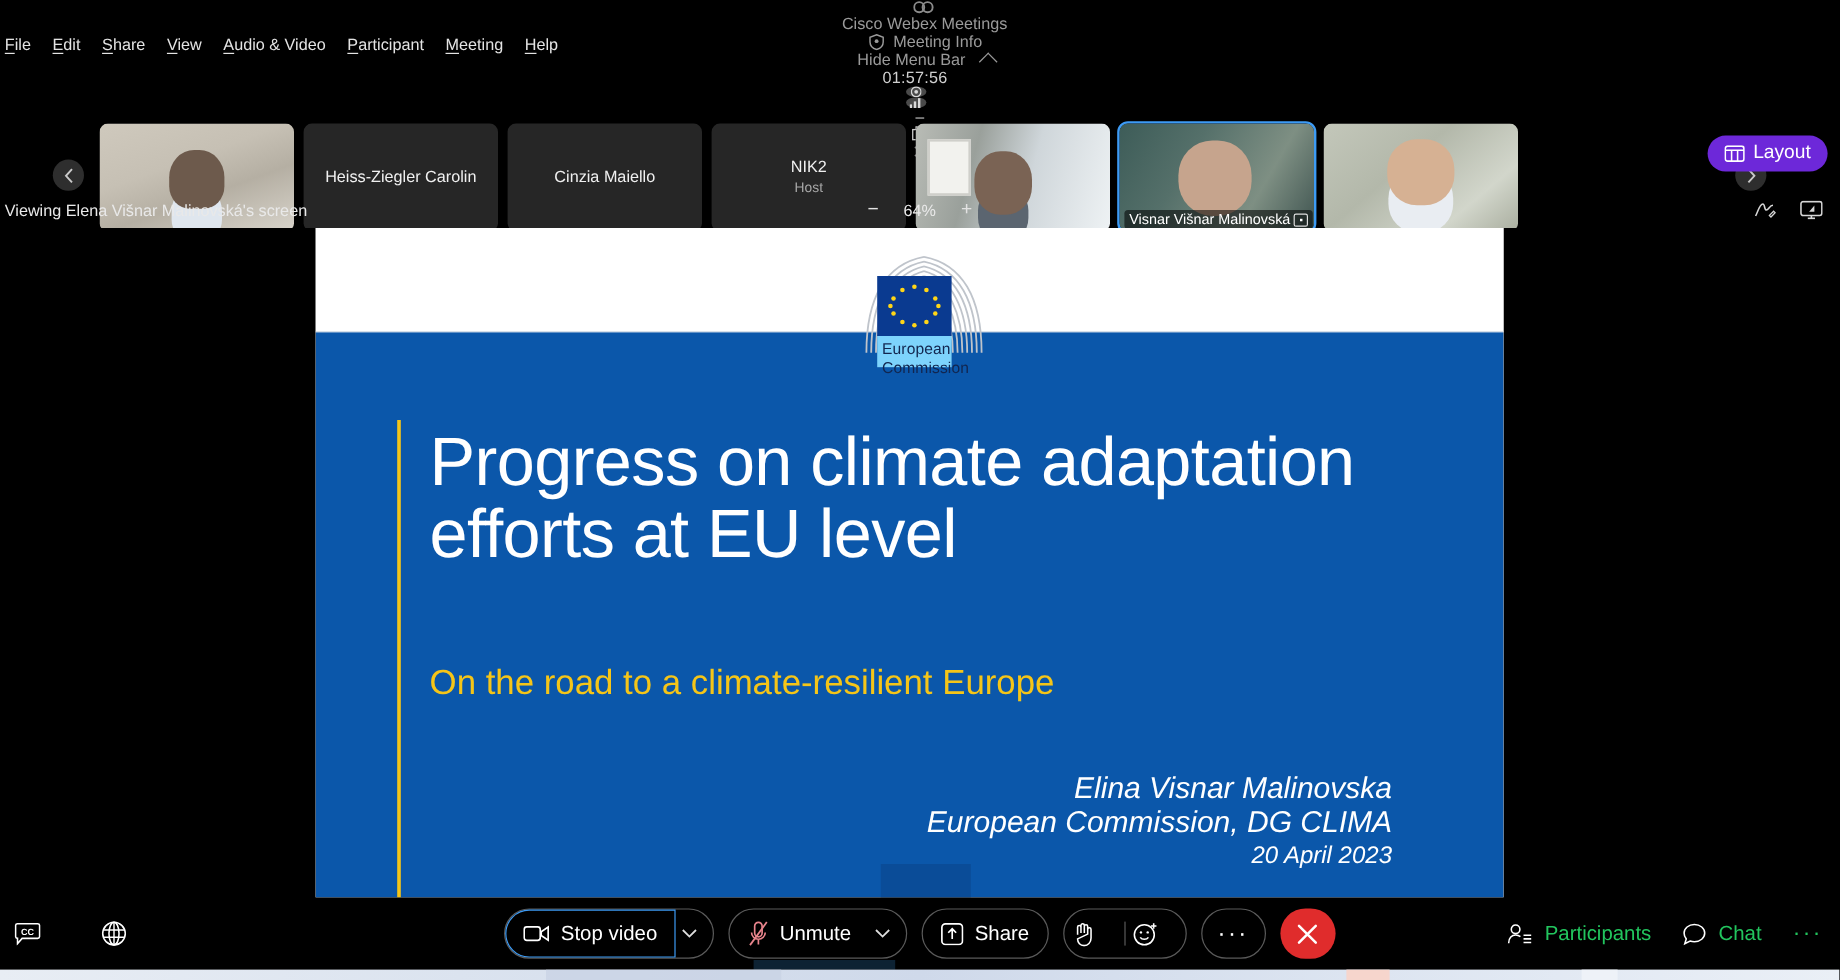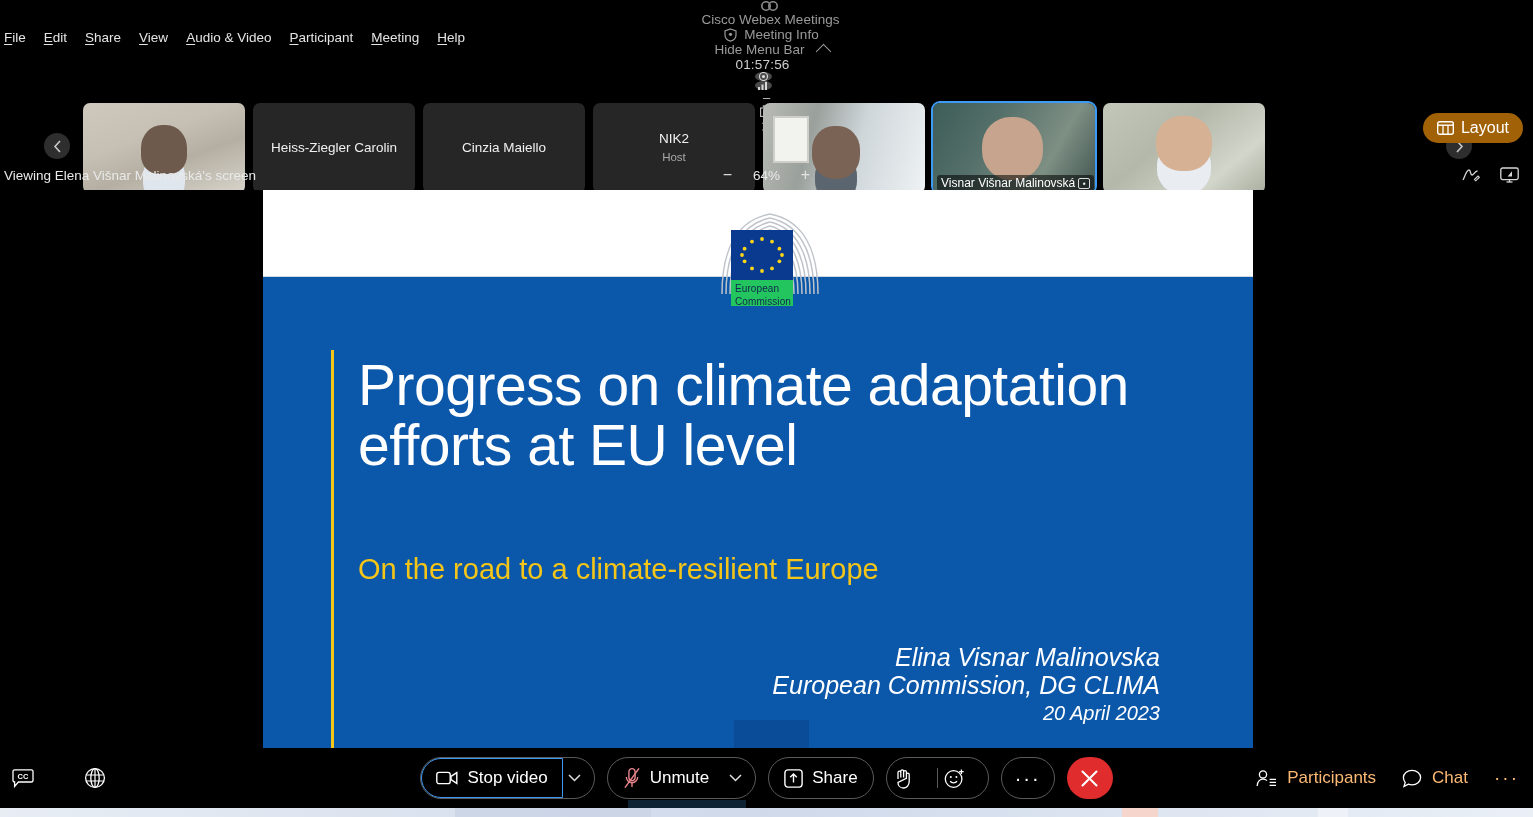--- a/index.html
+++ b/index.html
@@ -67,21 +67,21 @@
   .v3::before{content:"";position:absolute;left:6%;top:14%;width:20%;height:48%;background:#f2f2ee;
               border:2px solid #cfcfca;}
   .v4 { background:linear-gradient(120deg,#3d5c58 0%,#55706a 35%,#7e8f83 70%,#3f5450 100%); }
   .v4::after{content:"";position:absolute;left:30%;top:16%;width:38%;height:70%;border-radius:46%;
              background:#c6a48d;}
   .v5 { background:linear-gradient(140deg,#c3c7ba 0%,#b3b8aa 40%,#d2d6cb 75%,#a9ae9f 100%); }
   .v5::after{content:"";position:absolute;left:33%;top:14%;width:34%;height:62%;border-radius:45%;
              background:#d6b193;box-shadow:0 24px 0 -1px #e9edf2;}
 
   
-  .layout-pill { position:absolute; right:10px; top:63px; height:30px; background:#a16207; border-radius:15px;
+  .layout-pill { position:absolute; right:10px; top:63px; height:30px; background:#6d28d9; border-radius:15px;
                  display:flex; align-items:center; gap:7px; padding:0 14px; color:#fff; font-size:16px; z-index:5;}
 
   
   .viewbar { position:absolute; left:0; top:160px; width:1533px; height:30px; display:flex; align-items:center;
              color:#e9e9e9; font-size:13.5px; }
   .viewbar .who { margin-left:4px; }
   .zoomgrp { position:absolute; left:0; right:0; display:flex; align-items:center; justify-content:center; gap:14px; }
   .zbtn { color:#e2e2e2; font-size:16px; width:16px; text-align:center; }
   .zval { color:#e9e9e9; font-size:13.5px; min-width:34px; text-align:center; }
   .viewbar-right { position:absolute; right:14px; display:flex; align-items:center; gap:20px; }
@@ -91,22 +91,22 @@
   .slide { position:absolute; left:263px; top:0; width:990px; height:558px; background:#fff; overflow:hidden; }
   .slide-white { position:absolute; left:0; top:0; width:100%; height:87px; background:#fff; }
   .slide-blue  { position:absolute; left:0; top:87px; width:100%; height:471px; background:#0b57aa; }
   .hairline { position:absolute; left:0; top:86px; width:100%; height:1px; background:#cfd9e4; }
 
   
   .eulogo { position:absolute; left:437px; top:18px; width:140px; height:92px; }
   .flagwave { position:absolute; left:0; top:0; width:140px; height:92px; }
   .eubox { position:absolute; left:31px; top:22px; width:62px; height:50px; background:#0a3a90; }
   .eustars { position:absolute; left:31px; top:22px; width:62px; height:50px; }
-  .eutext { position:absolute; left:31px; top:72px; width:62px; height:26px; background:#22c55e;
-            color:#12264f; font-size:10px; line-height:1.25; padding:3px 0 0 4px; letter-spacing:.1px; }
+  .eutext { position:absolute; left:31px; top:72px; width:62px; height:26px; background:#7dd3fc;
+            color:#12264f; font-size:13px; line-height:1.25; padding:3px 0 0 4px; letter-spacing:.1px; }
 
   .accentbar { position:absolute; left:68px; top:160px; width:3px; height:400px; background:#f5c518; }
 
   .slide-title { position:absolute; left:95px; top:165px; width:800px; color:#fff;
                  font-size:57px; line-height:1.06; letter-spacing:-.5px; }
   .slide-sub { position:absolute; left:95px; top:363px; width:800px; color:#f5c518; font-size:29px; }
   .slide-author { position:absolute; right:93px; top:453px; text-align:right; color:#fff;
                   font-style:italic; font-size:25px; line-height:1.12; }
   .slide-date { font-size:20px; display:block; margin-top:3px; }
   .slide-hover { position:absolute; left:471px; top:530px; width:75px; height:28px; background:#0a4c98; }
@@ -123,21 +123,21 @@
   .pill .caret { padding:0 13px 0 5px; display:flex; align-items:center; height:100%; font-size:11px; color:#ddd;}
   .focus-ring { outline:1.6px solid #3d9bf5; outline-offset:-1px; border-radius:21px 0 0 21px; }
   .pill.dual .seg { border-radius:21px 0 0 21px; }
   .pill-icons { height:42px; border:1px solid #5a5a5a; border-radius:21px; display:flex; align-items:center;
                 gap:0; padding:0 8px; }
   .divider { width:1px; height:20px; background:#5a5a5a; margin:0 6px; }
   .pill-more { width:54px; height:42px; border:1px solid #5a5a5a; border-radius:21px; display:flex;
                align-items:center; justify-content:center; color:#fff; font-size:20px; letter-spacing:2px; }
   .leave { width:46px; height:42px; border-radius:21px; background:#e02c2c; display:flex; align-items:center;
            justify-content:center; color:#fff; font-size:22px; }
-  .ctl-right { position:absolute; right:14px; display:flex; align-items:center; gap:26px; color:#fdba74; font-size:17px; }
+  .ctl-right { position:absolute; right:14px; display:flex; align-items:center; gap:26px; color:#22c55e; font-size:17px; }
   .ctl-right .grp { display:flex; align-items:center; gap:10px; }
 
   
   .desktop { position:absolute; left:0; top:808px; width:1533px; height:9px;
              background:linear-gradient(90deg,#e8edf4 0%,#dbe3ef 25%,#cfd9ea 50%,#dde5f1 75%,#eaeff6 100%); }
   .dt-a { position:absolute; left:455px; top:0; width:196px; height:9px; background:#c8d2e4; opacity:.7;}
   .dt-b { position:absolute; left:1122px; top:0; width:36px; height:9px; background:#f6d5cc; }
   .dt-c { position:absolute; left:1318px; top:0; width:30px; height:9px; background:#eef2f8; }
   .taskhint { position:absolute; left:628px; top:800px; width:118px; height:8px; background:#0d2233; }
   svg { display:block; }

